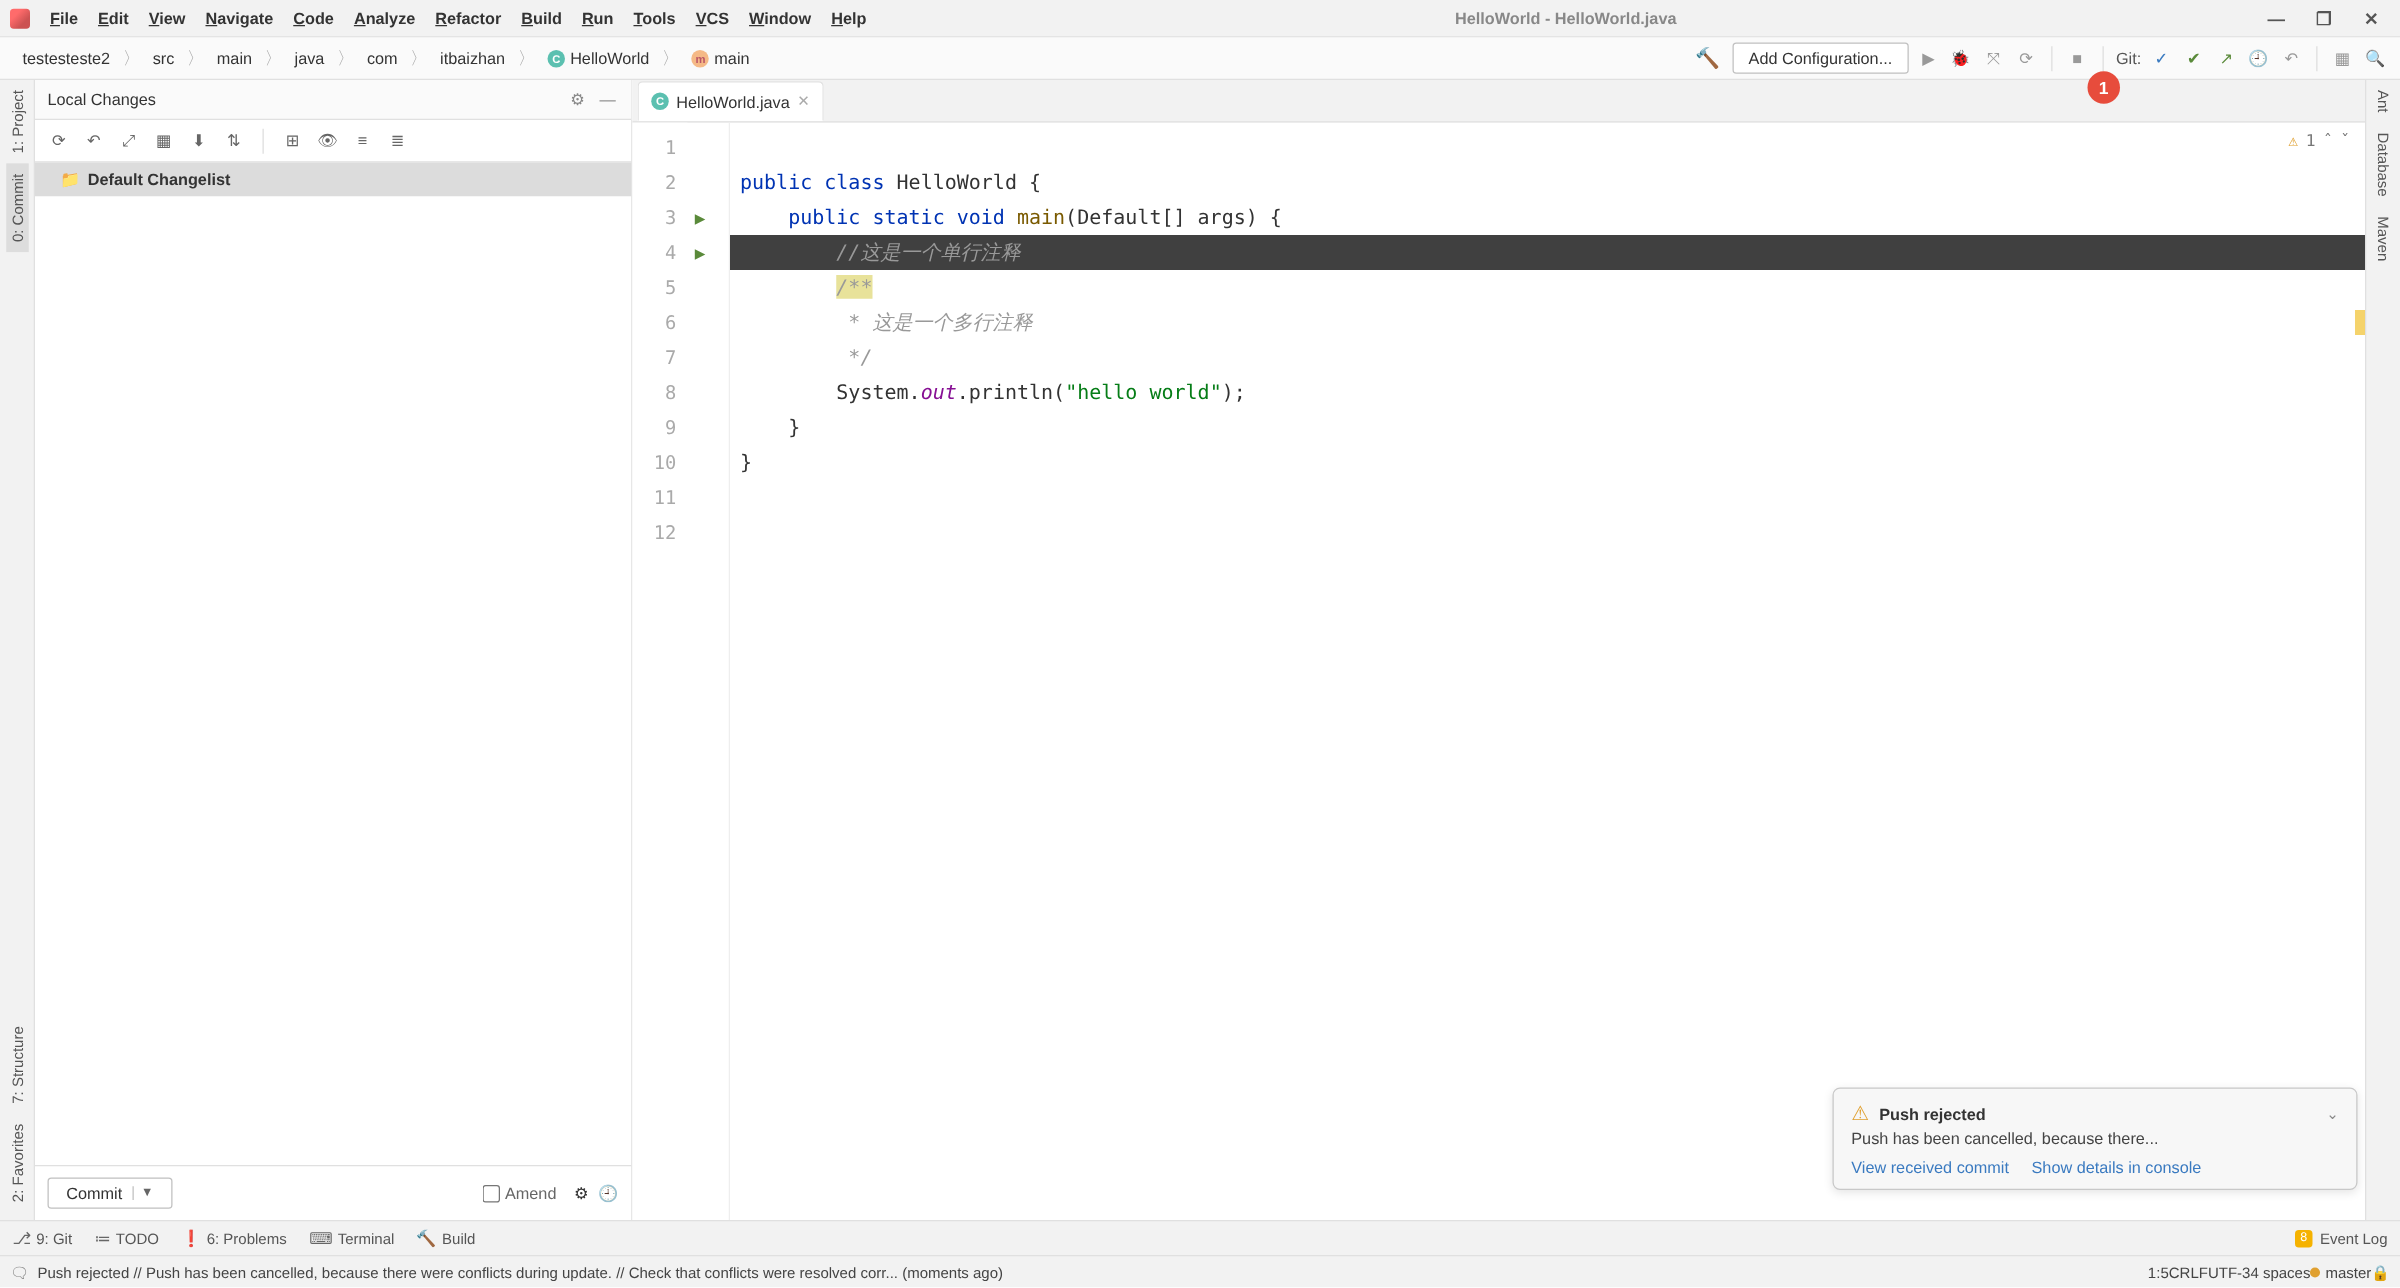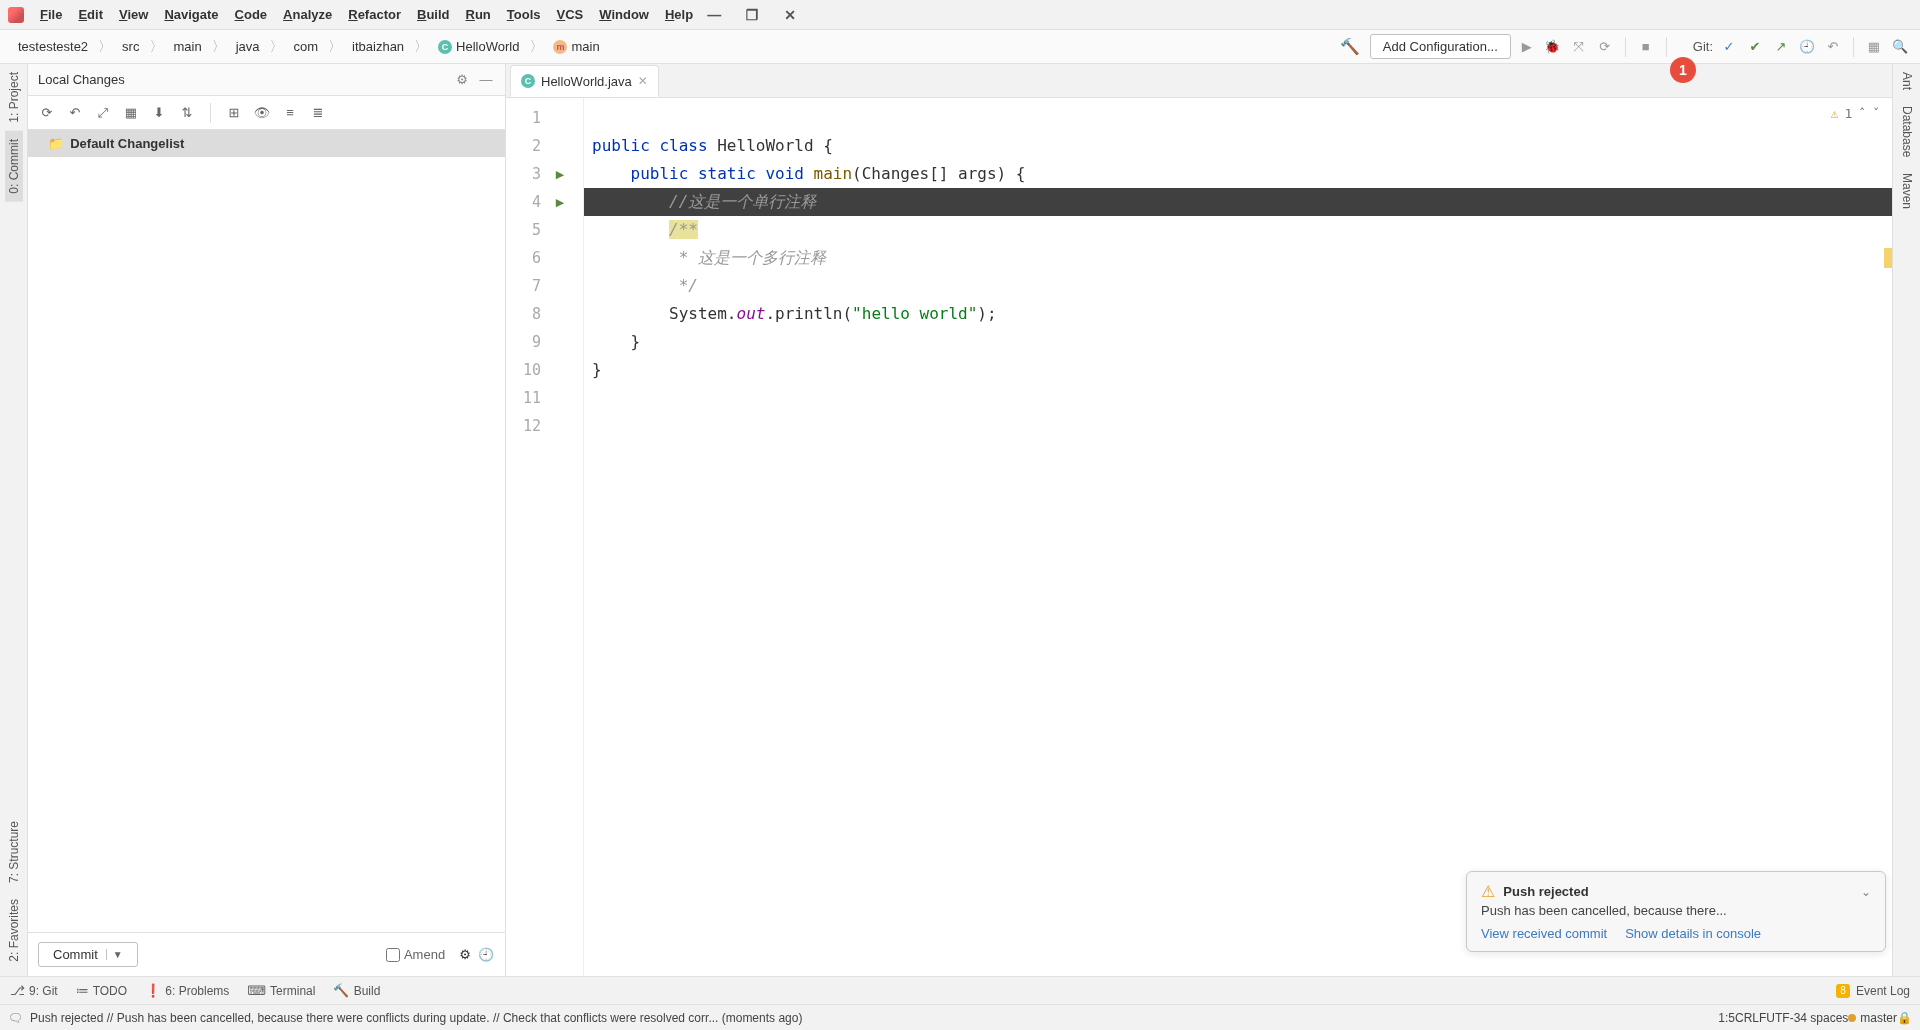--- a/index.html
+++ b/index.html
@@ -23,21 +23,21 @@
 .bc-icon-c { width: 14px; height: 14px; border-radius: 50%; background: #5bc0b0; display: inline-flex; align-items: center; justify-content: center; color: #fff; font-size: 9px; font-weight: bold; }
 .bc-icon-m { width: 14px; height: 14px; border-radius: 50%; background: #f5b986; display: inline-flex; align-items: center; justify-content: center; color: #b56; font-size: 9px; font-weight: bold; }
 
 .toolbar-right { display: flex; align-items: center; gap: 6px; padding-right: 10px; }
 .hammer-icon { color: #5a8a3a; font-size: 16px; padding: 4px; }
 .add-config { border: 1px solid #c0c0c0; background: #fff; border-radius: 3px; padding: 4px 12px; display: flex; align-items: center; gap: 4px; cursor: default; }
 .tb-icon { width: 20px; height: 20px; display: flex; align-items: center; justify-content: center; color: #999; }
 .tb-icon.green { color: #5a8a3a; }
 .tb-icon.blue { color: #3a7ac0; }
 .tb-sep { width: 1px; height: 20px; background: #ddd; margin: 0 4px; }
-.git-label { color: #555; margin-left: 16px; }
+.git-label { color: #555; margin-left: 0; }
 
 
 .main-row { display: flex; height: calc(100% - 30px - 34px - 28px - 26px); position: relative; }
 
 
 .left-strip { width: 28px; background: #f2f2f2; border-right: 1px solid #e0e0e0; display: flex; flex-direction: column; align-items: center; position: relative; }
 .vtab { writing-mode: vertical-rl; transform: rotate(180deg); padding: 8px 2px; font-size: 12px; color: #555; cursor: default; display: flex; align-items: center; gap: 4px; }
 .vtab.sel { background: #ddd; }
 .left-strip-bottom { position: absolute; bottom: 6px; left: 0; right: 0; display: flex; flex-direction: column; align-items: center; }
 
@@ -134,20 +134,21 @@
       <span><u>C</u>ode</span>
       <span><u>A</u>nalyze</span>
       <span><u>R</u>efactor</span>
       <span><u>B</u>uild</span>
       <span><u>R</u>un</span>
       <span><u>T</u>ools</span>
       <span><u>V</u>CS</span>
       <span><u>W</u>indow</span>
       <span><u>H</u>elp</span>
     </div>
+  <div class="title-center">HelloWorld - HelloWorld.java</div>
   <div class="win-controls">
     <div class="wc">—</div>
     <div class="wc">❐</div>
     <div class="wc">✕</div>
   </div>
 </div>
 
 <div class="toolbar">
   <div class="breadcrumbs" id="breadcrumbs">
       <span class="bc">
@@ -316,21 +317,21 @@
       <div class="code-body" id="code-body">
         <div class="editor-badges">
           <span class="warn-tri">⚠</span>
           <span>1</span>
           <span>ˆ</span>
           <span>ˇ</span>
         </div>
         <div class="right-edge-band"></div>
           <div class="code-line"></div>
           <div class="code-line"><span class="kw">public class </span><span class="cls">HelloWorld {</span></div>
-          <div class="code-line"><span class="kw">    public static void </span><span class="fn">main</span><span class="">(Changes[] args) {</span></div>
+          <div class="code-line"><span class="kw">    public static void </span><span class="fn">main</span><span class="">(Default[] args) {</span></div>
           <div class="code-line hl"><span class="cmt">        //这是一个单行注释</span></div>
           <div class="code-line"><span class="">        </span><span class="cmt-doc doc-hl">/**</span></div>
           <div class="code-line"><span class="cmt-doc">         * 这是一个多行注释</span></div>
           <div class="code-line"><span class="cmt-doc">         */</span></div>
           <div class="code-line"><span class="">        System.</span><span class="field">out</span><span class="">.println(</span><span class="str">"hello world"</span><span class="">);</span></div>
           <div class="code-line"><span class="">    }</span></div>
           <div class="code-line"><span class="">}</span></div>
           <div class="code-line"></div>
         </div>
     </div>

